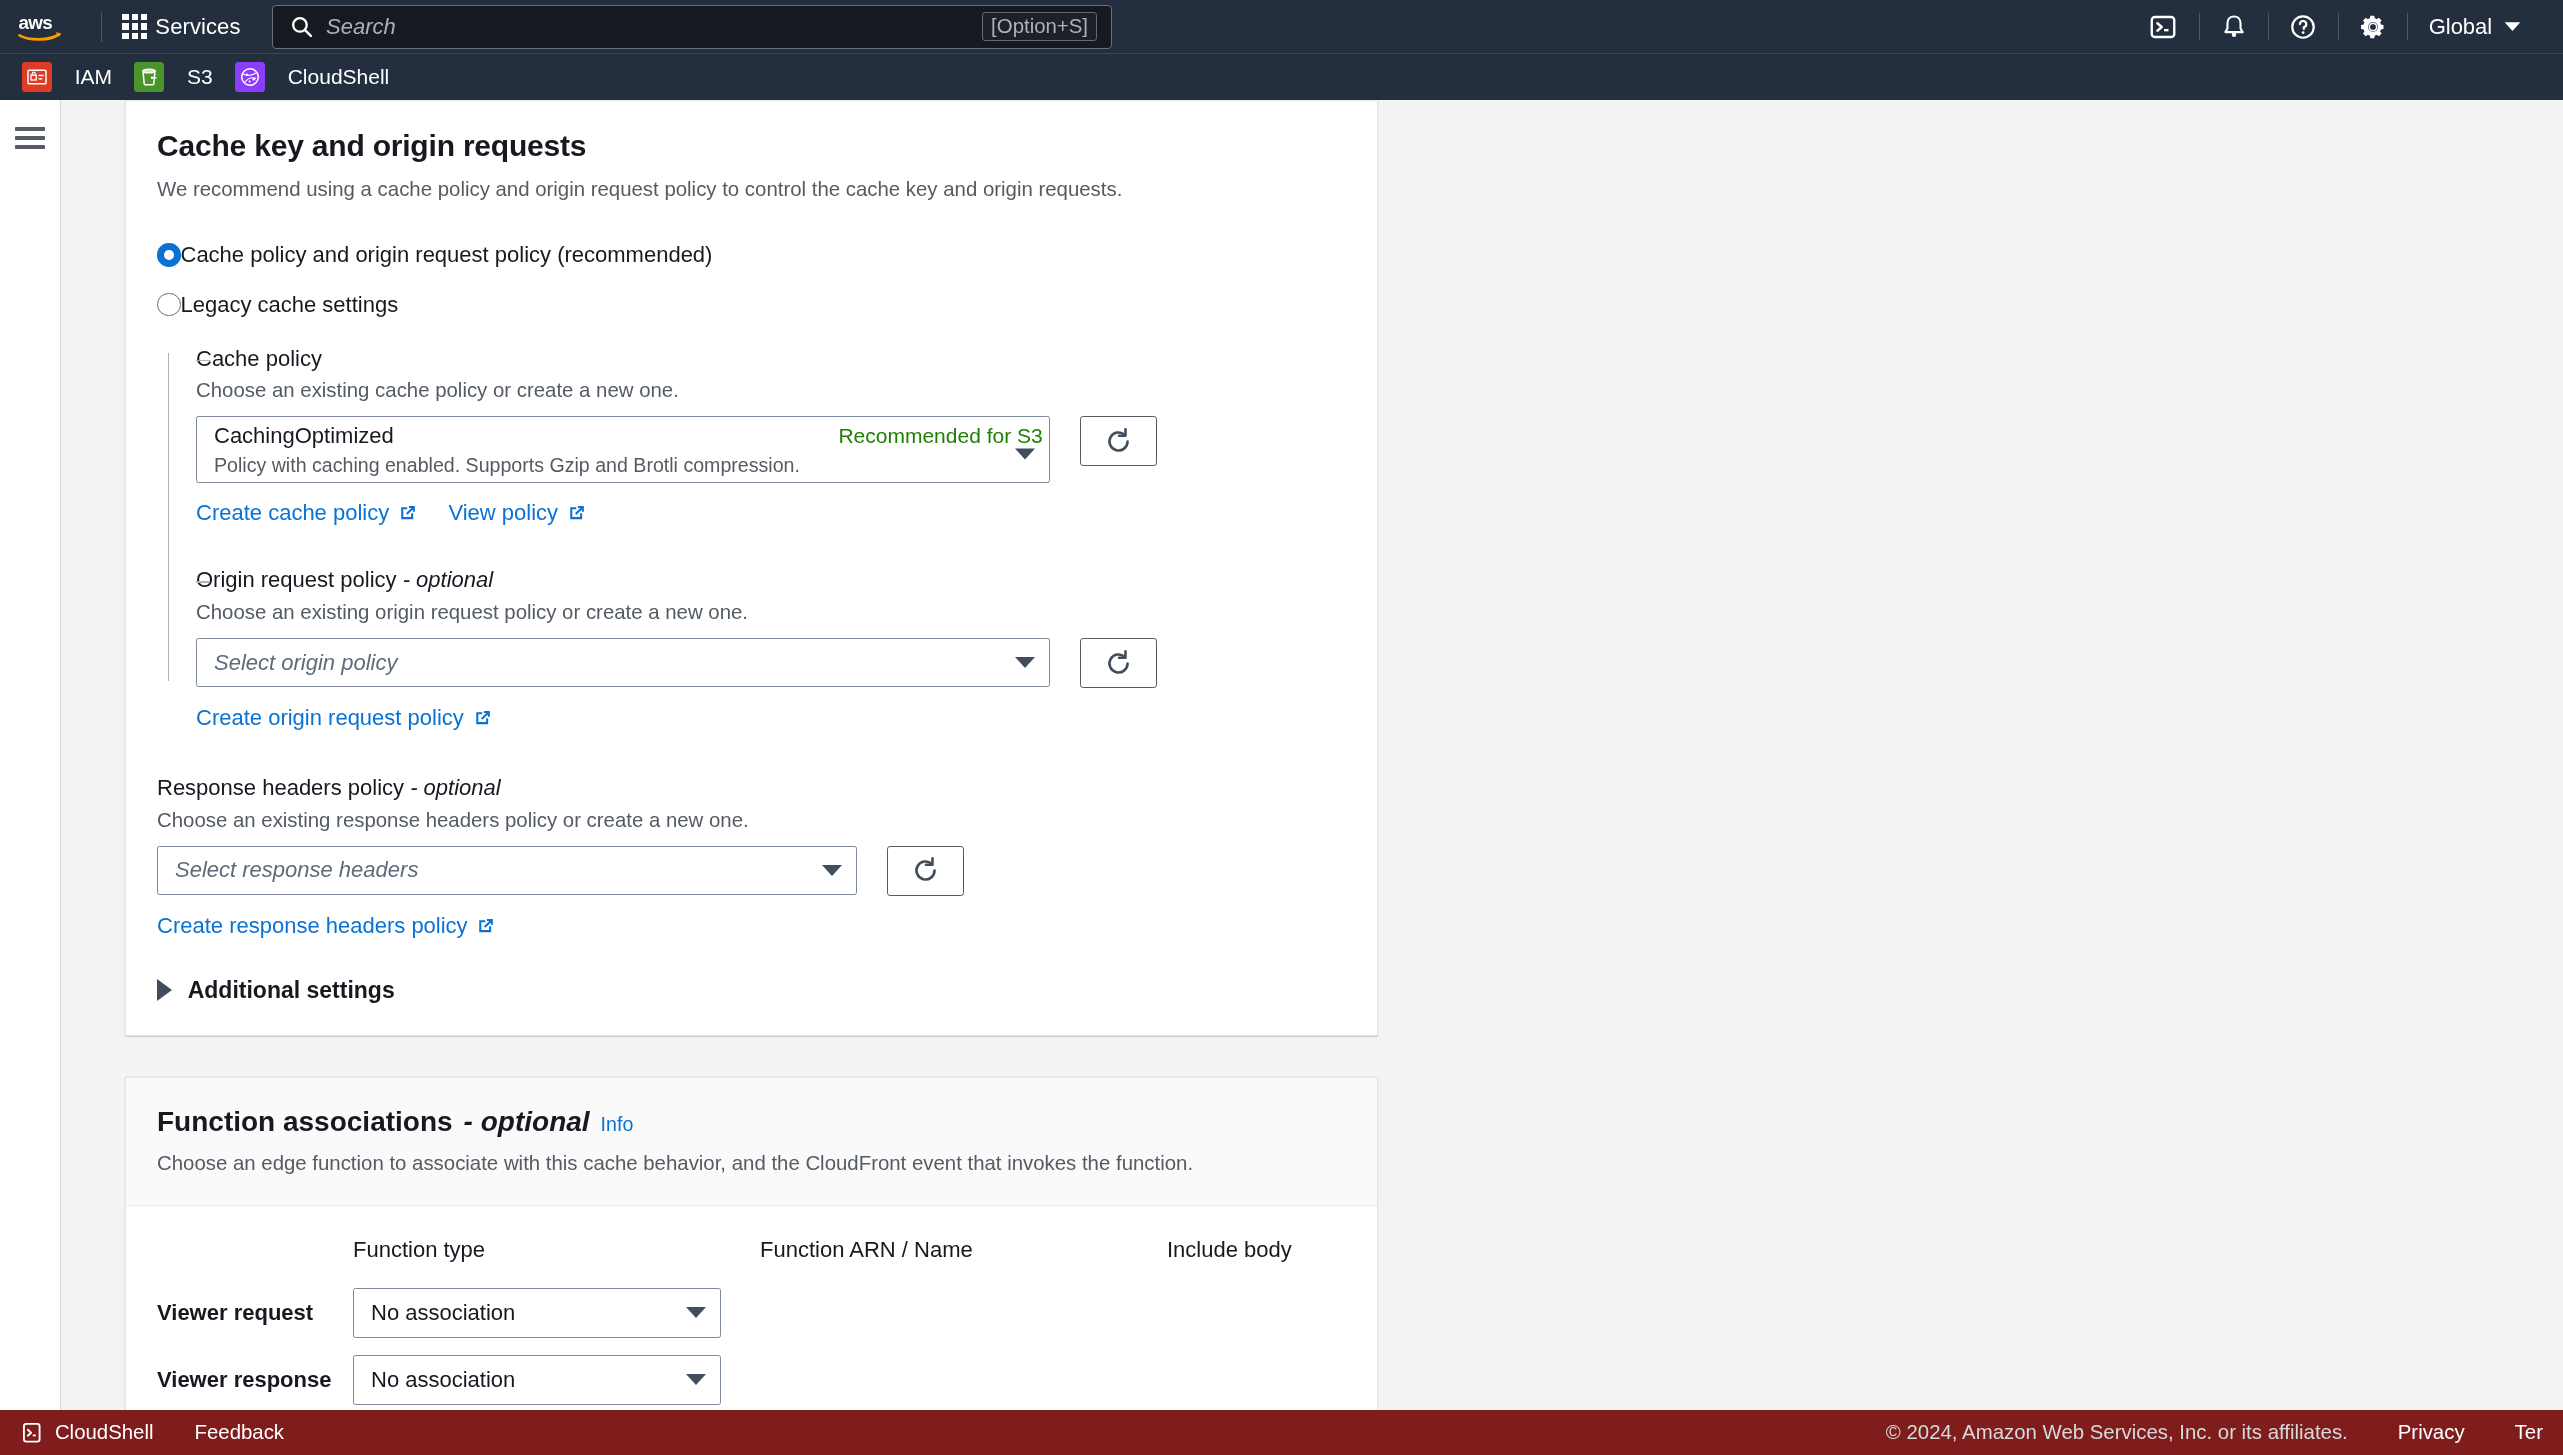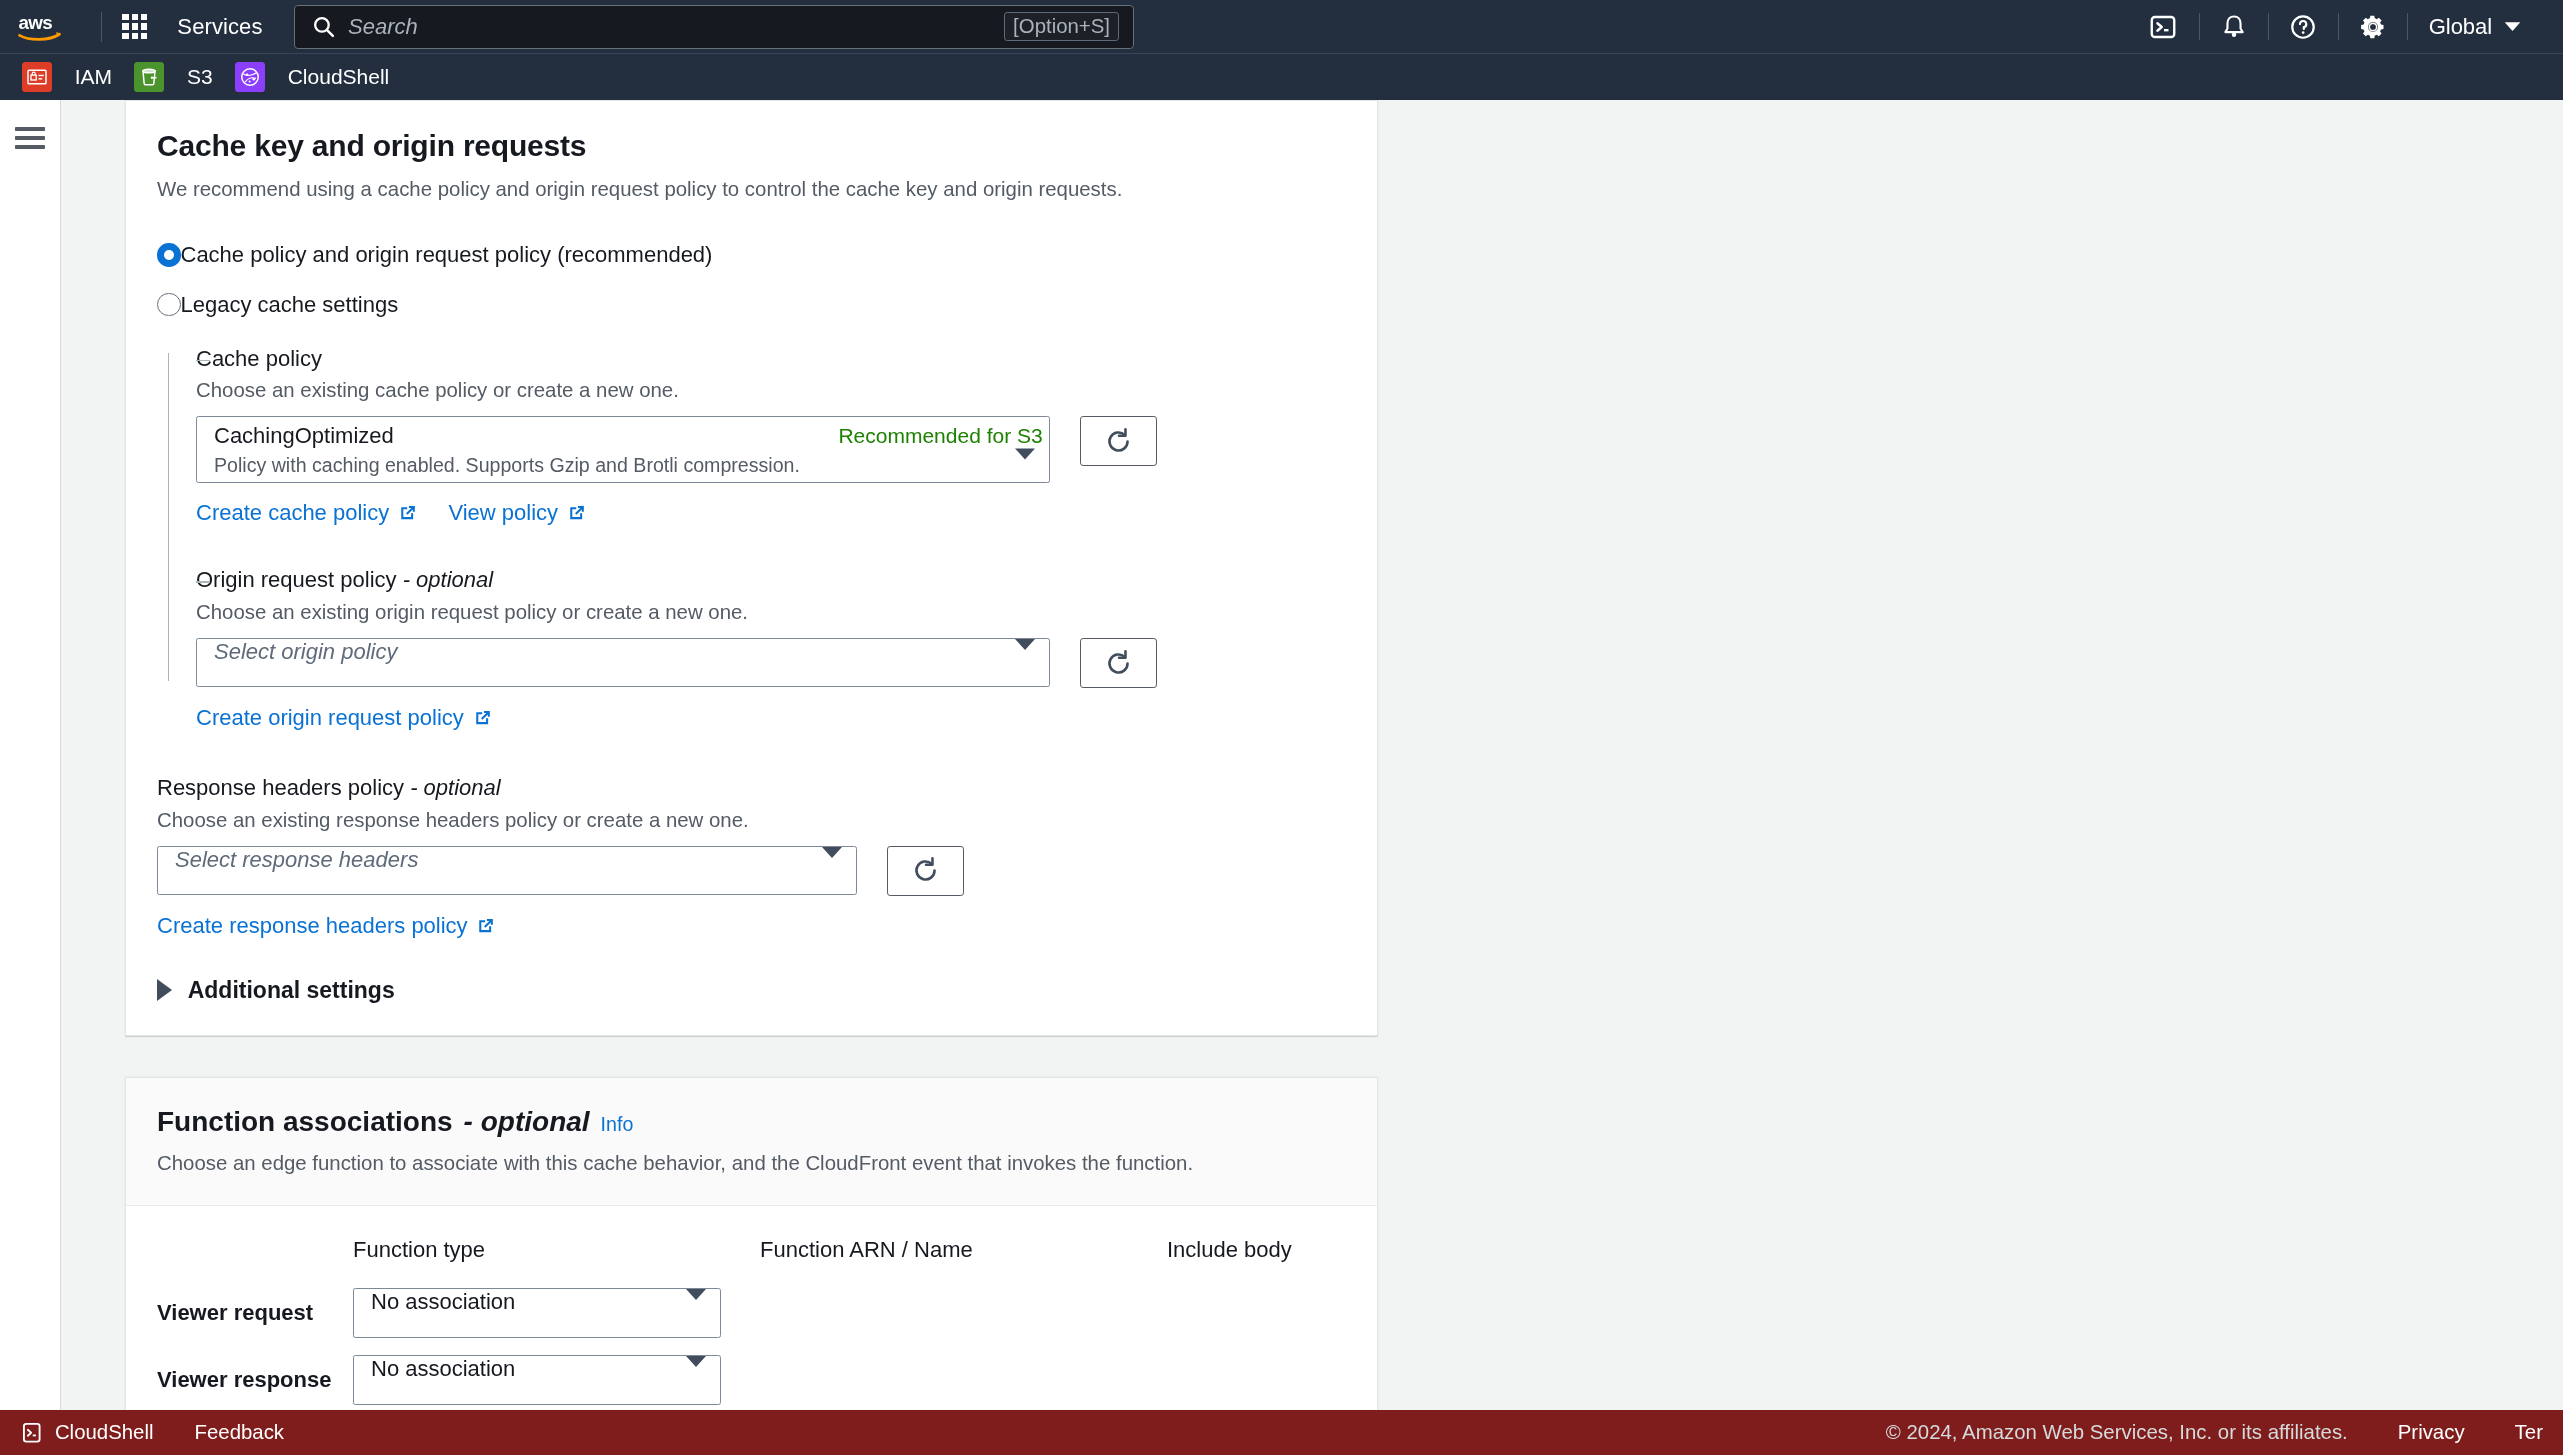--- a/index.html
+++ b/index.html
@@ -14,21 +14,21 @@
   
   .topnav {
     height: 53px; flex: 0 0 53px;
     background: #232f3e;
     display: flex; align-items: center;
     padding: 0 20.4px 0 17px;
     position: relative; z-index: 50;
   }
   .aws-logo { width: 67px; height: 31px; display: block; flex: 0 0 auto; margin-right: 4.7px; }
   .nav-divider { width: 0.8px; height: 30px; background: #4b5565; margin: 0 12.5px; flex: 0 0 auto; }
-  .services-btn { display: flex; align-items: center; gap: 30px; cursor: pointer; padding: 4.7px 7.8px; border-radius: 2.4px; }
+  .services-btn { display: flex; align-items: center; gap: 8px; cursor: pointer; padding: 4.7px 7.8px; border-radius: 2.4px; }
   .grid-icon { display: grid; grid-template-columns: repeat(3, 6.3px); grid-template-rows: repeat(3, 6.3px); gap: 3.1px; }
   .grid-icon i { background: #fff; display: block; width: 6.3px; height: 6.3px; }
   .services-label { color: #fff; font-size: 22px; letter-spacing: 0.1px; }
 
   .searchbox {
     margin-left: 23.5px;
     width: 840px; height: 44px;
     background: #16191f;
     border: 0.8px solid #687078;
     border-radius: 3.9px;
@@ -118,21 +118,21 @@
 
   .field-label { font-size: 22px; color: #16191f; font-weight: normal; }
   .field-label .opt { font-style: italic; color: #16191f; }
   .field-desc { font-size: 20.4px; color: #545b64; margin-top: 7.8px; }
 
   .field-row { display: flex; align-items: flex-start; gap: 30px; margin-top: 14px; }
 
   .select {
     border: 0.8px solid #7d8998;
     border-radius: 2.4px; background: #fff;
-    display: flex; 
+    display: flex; align-items: center;
     position: relative; cursor: pointer;
   }
   .select .caret {
     margin-left: auto; margin-right: 14px;
     width: 0; height: 0;
     border-left: 10.2px solid transparent;
     border-right: 10.2px solid transparent;
     border-top: 11.8px solid #414d5c;
     flex: 0 0 auto;
   }

